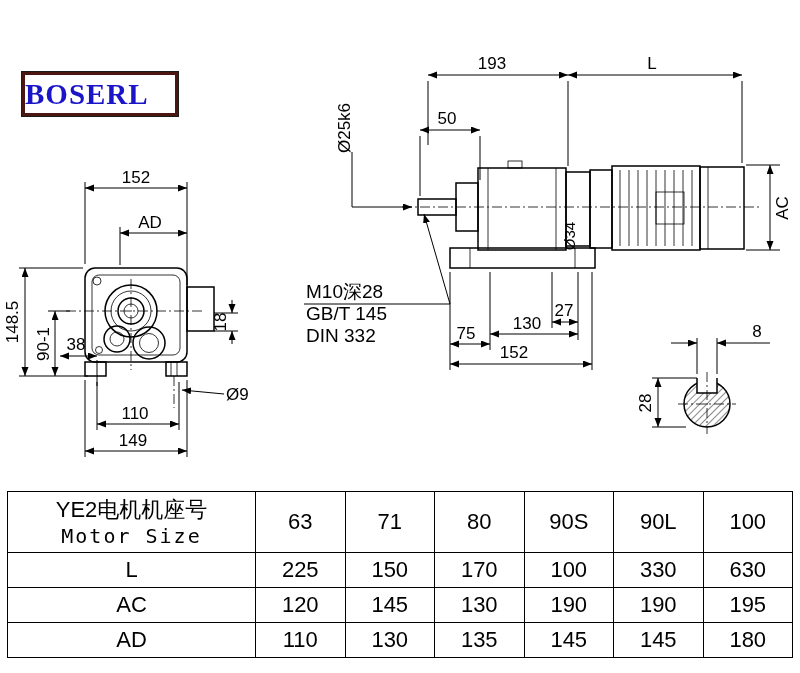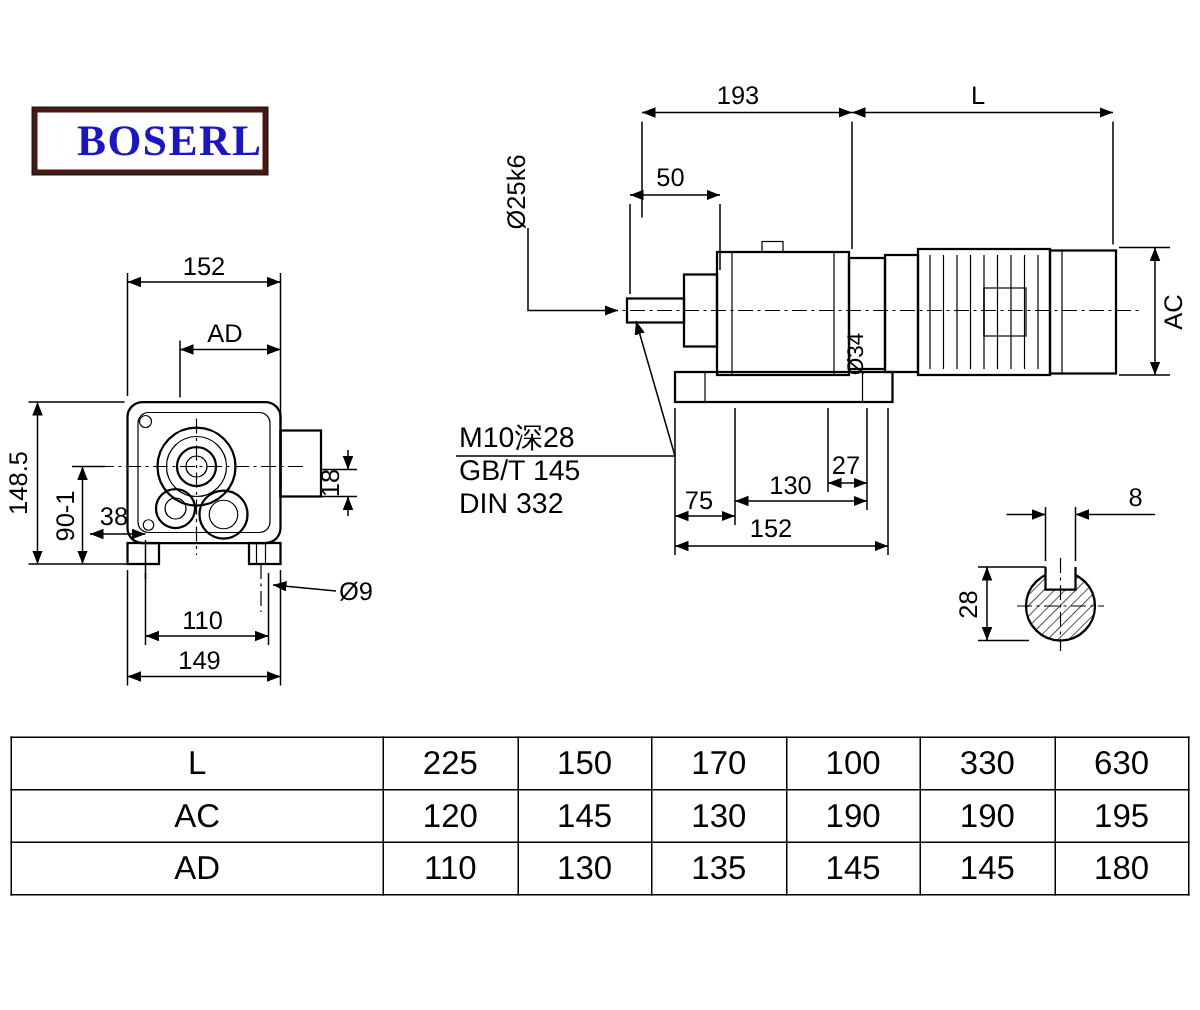--- a/index.html
+++ b/index.html
@@ -1,18 +1,18 @@
 <!DOCTYPE html>
 <html><head>
 <meta charset="utf-8">
 <style>
   html,body{margin:0;padding:0;background:#fff;}
   .canvas{position:relative;width:800px;height:673px;background:#fff;font-family:"Liberation Sans",sans-serif;color:#000;overflow:hidden;}
   .title{position:absolute;left:68px;top:12px;font-size:28px;font-weight:bold;letter-spacing:1px;}
-  .logo{position:absolute;left:22px;top:72px;width:150px;height:38px;border:3px solid #4a1712;outline:1px solid #1a1a1a;display:flex;align-items:center;justify-content:flex-end;background:#fff;}
+  .logo{position:absolute;left:22px;top:72px;width:150px;height:38px;border:3px solid #4a1712;outline:1px solid #1a1a1a;display:flex;align-items:center;justify-content:flex-start;background:#fff;}
   .logo span{font-family:"Liberation Serif",serif;font-weight:bold;font-size:29px;color:#1b15c8;letter-spacing:1px;}
   svg.drawing{position:absolute;left:0;top:0;}
   svg text{fill:#000;font-size:17px;font-family:"Liberation Sans",sans-serif;}
   svg text.big{font-size:19px;}
   svg text.sm{font-size:15px;}
   .ln{stroke:#000;fill:none;stroke-width:1.5;}
   .thin{stroke:#000;fill:none;stroke-width:0.8;}
   .dim{stroke:#000;fill:none;stroke-width:1;}
   .cl{stroke:#000;fill:none;stroke-width:0.8;stroke-dasharray:10 3 2 3;}
   table.spec{position:absolute;top:491px;left:7px;width:786px;border-collapse:collapse;table-layout:fixed;background:#fff;}
@@ -213,20 +213,32 @@
     <colgroup>
         <col class="c0">
         <col>
         <col>
         <col>
         <col>
         <col>
         <col>
       </colgroup>
     <tbody>
+      <tr class="hrow">
+        <td>
+          <div class="cn">YE2电机机座号</div>
+          <div class="en">Motor Size</div>
+        </td>
+        <td>63</td>
+        <td>71</td>
+        <td>80</td>
+        <td>90S</td>
+        <td>90L</td>
+        <td>100</td>
+      </tr>
       <tr class="drow">
         <td>L</td>
         <td>225</td>
         <td>150</td>
         <td>170</td>
         <td>100</td>
         <td>330</td>
         <td>630</td>
       </tr>
       <tr class="drow">

